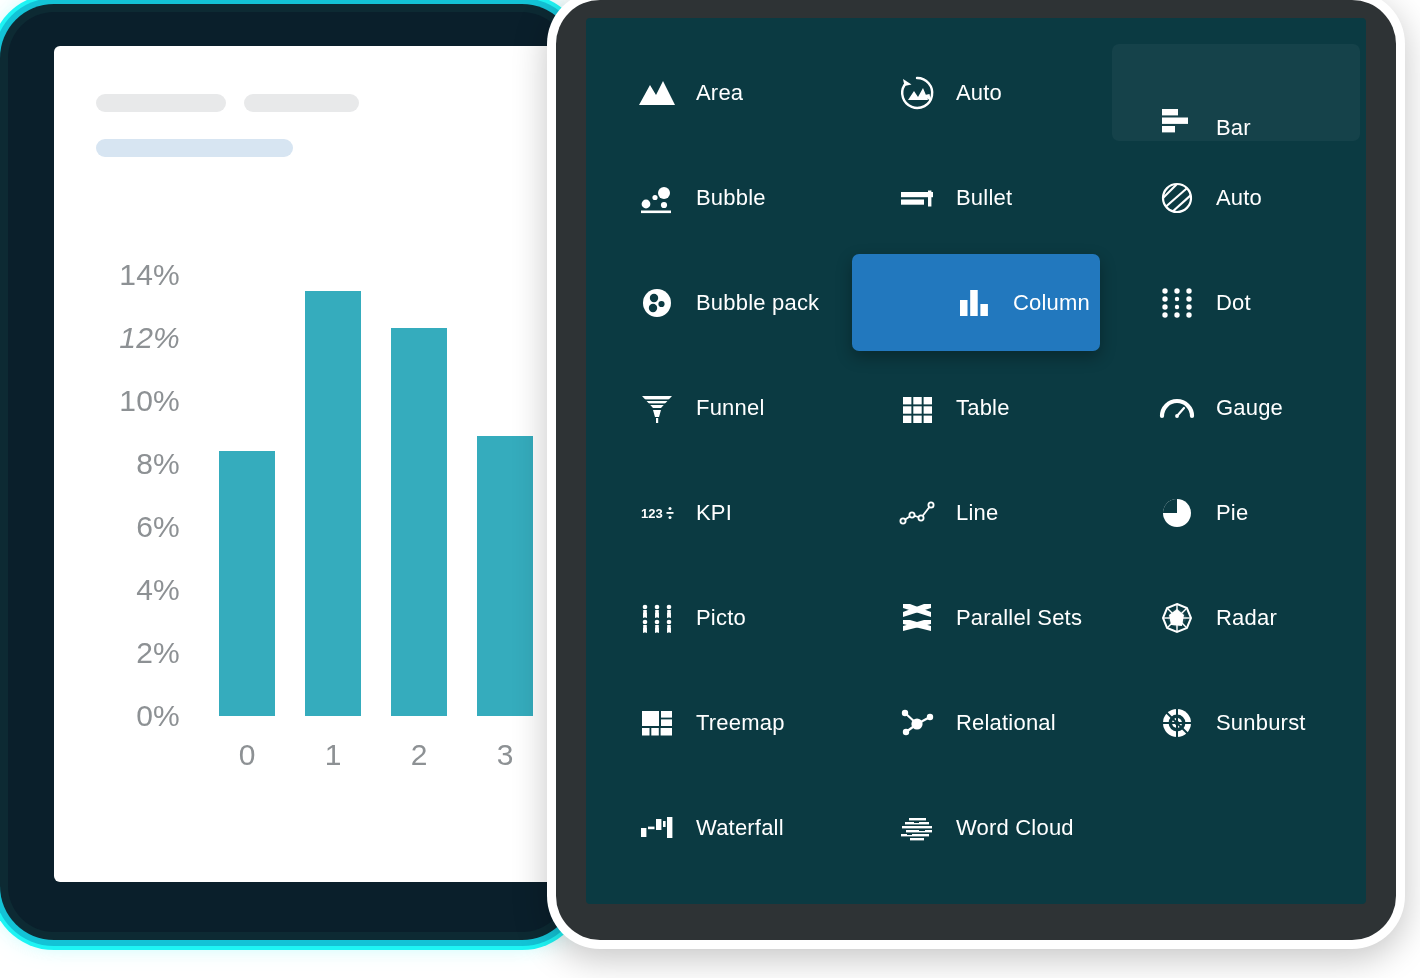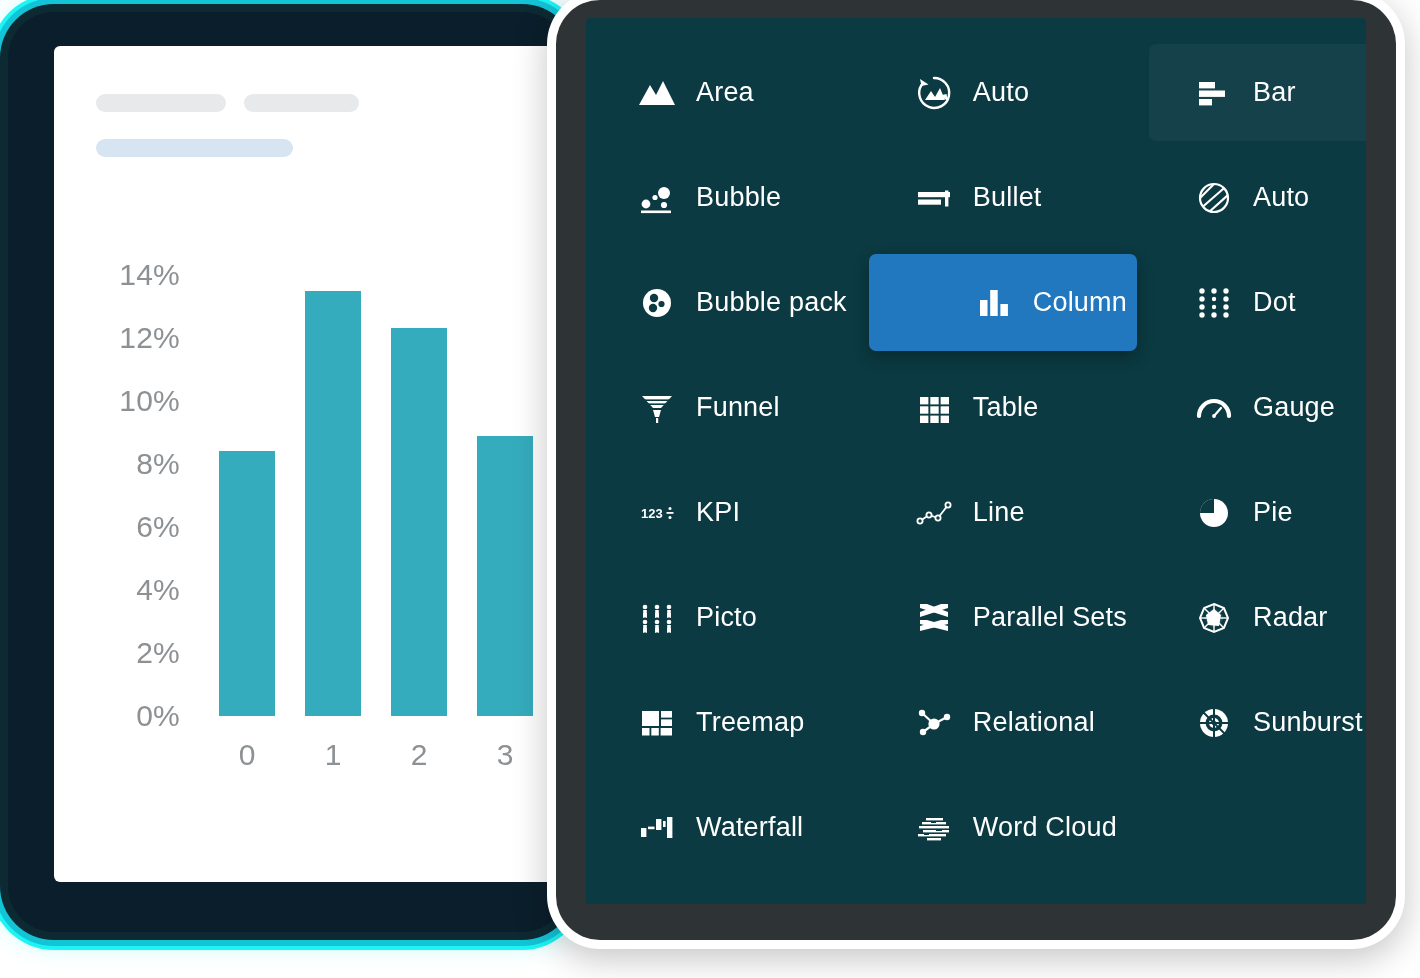--- a/index.html
+++ b/index.html
@@ -151,31 +151,32 @@
     width: 42px;
     height: 42px;
     flex: 0 0 42px;
     display: flex;
     align-items: center;
     justify-content: center;
   }
   .menu-item .ico svg { display: block; }
   .menu-item .lbl {
     color: #ffffff;
-    font-size: 27px;
+    font-size: 22px;
     letter-spacing: 0.2px;
     white-space: nowrap;
   }
   .menu-item.selected {
     background: #2278be;
     box-shadow: 0 6px 16px rgba(0,0,0,0.30);
     justify-content: flex-end;
   }
   .menu-item.hovered {
     background: rgba(255,255,255,0.045);
+    align-items: flex-end;
   }
 </style>
 </head>
 <body>
 
 <div id="stage">
 
   <div id="left-device">
     <div id="left-screen">
 
@@ -188,21 +189,21 @@
       </div>
 
       <div id="chart-area">
         <div class="y-axis" id="y-axis">
             <div class="y-tick" style="top: 460px;">0%</div>
             <div class="y-tick" style="top: 396.986px;">2%</div>
             <div class="y-tick" style="top: 333.973px;">4%</div>
             <div class="y-tick" style="top: 270.959px;">6%</div>
             <div class="y-tick" style="top: 207.945px;">8%</div>
             <div class="y-tick" style="top: 144.932px;">10%</div>
-            <div class="y-tick" style="top: 81.9178px;">12%</div>
+            <div class="y-tick" style="top: 81.9178px; font-style: italic;">12%</div>
             <div class="y-tick" style="top: 18.9041px;">14%</div>
           </div>
         <div class="plot" id="plot">
             <div class="bar" style="background: rgb(53, 172, 189); height: 264.658px; left: 15px;"></div>
             <div class="bar" style="background: rgb(53, 172, 189); height: 425.342px; left: 101px;"></div>
             <div class="bar" style="background: rgb(53, 172, 189); height: 387.534px; left: 187px;"></div>
             <div class="bar" style="background: rgb(53, 172, 189); height: 280.411px; left: 273px;"></div>
             <div class="bar" style="background: rgb(53, 172, 189); height: 393.836px; left: 359px;"></div>
           </div>
         <div class="x-axis" id="x-axis">

